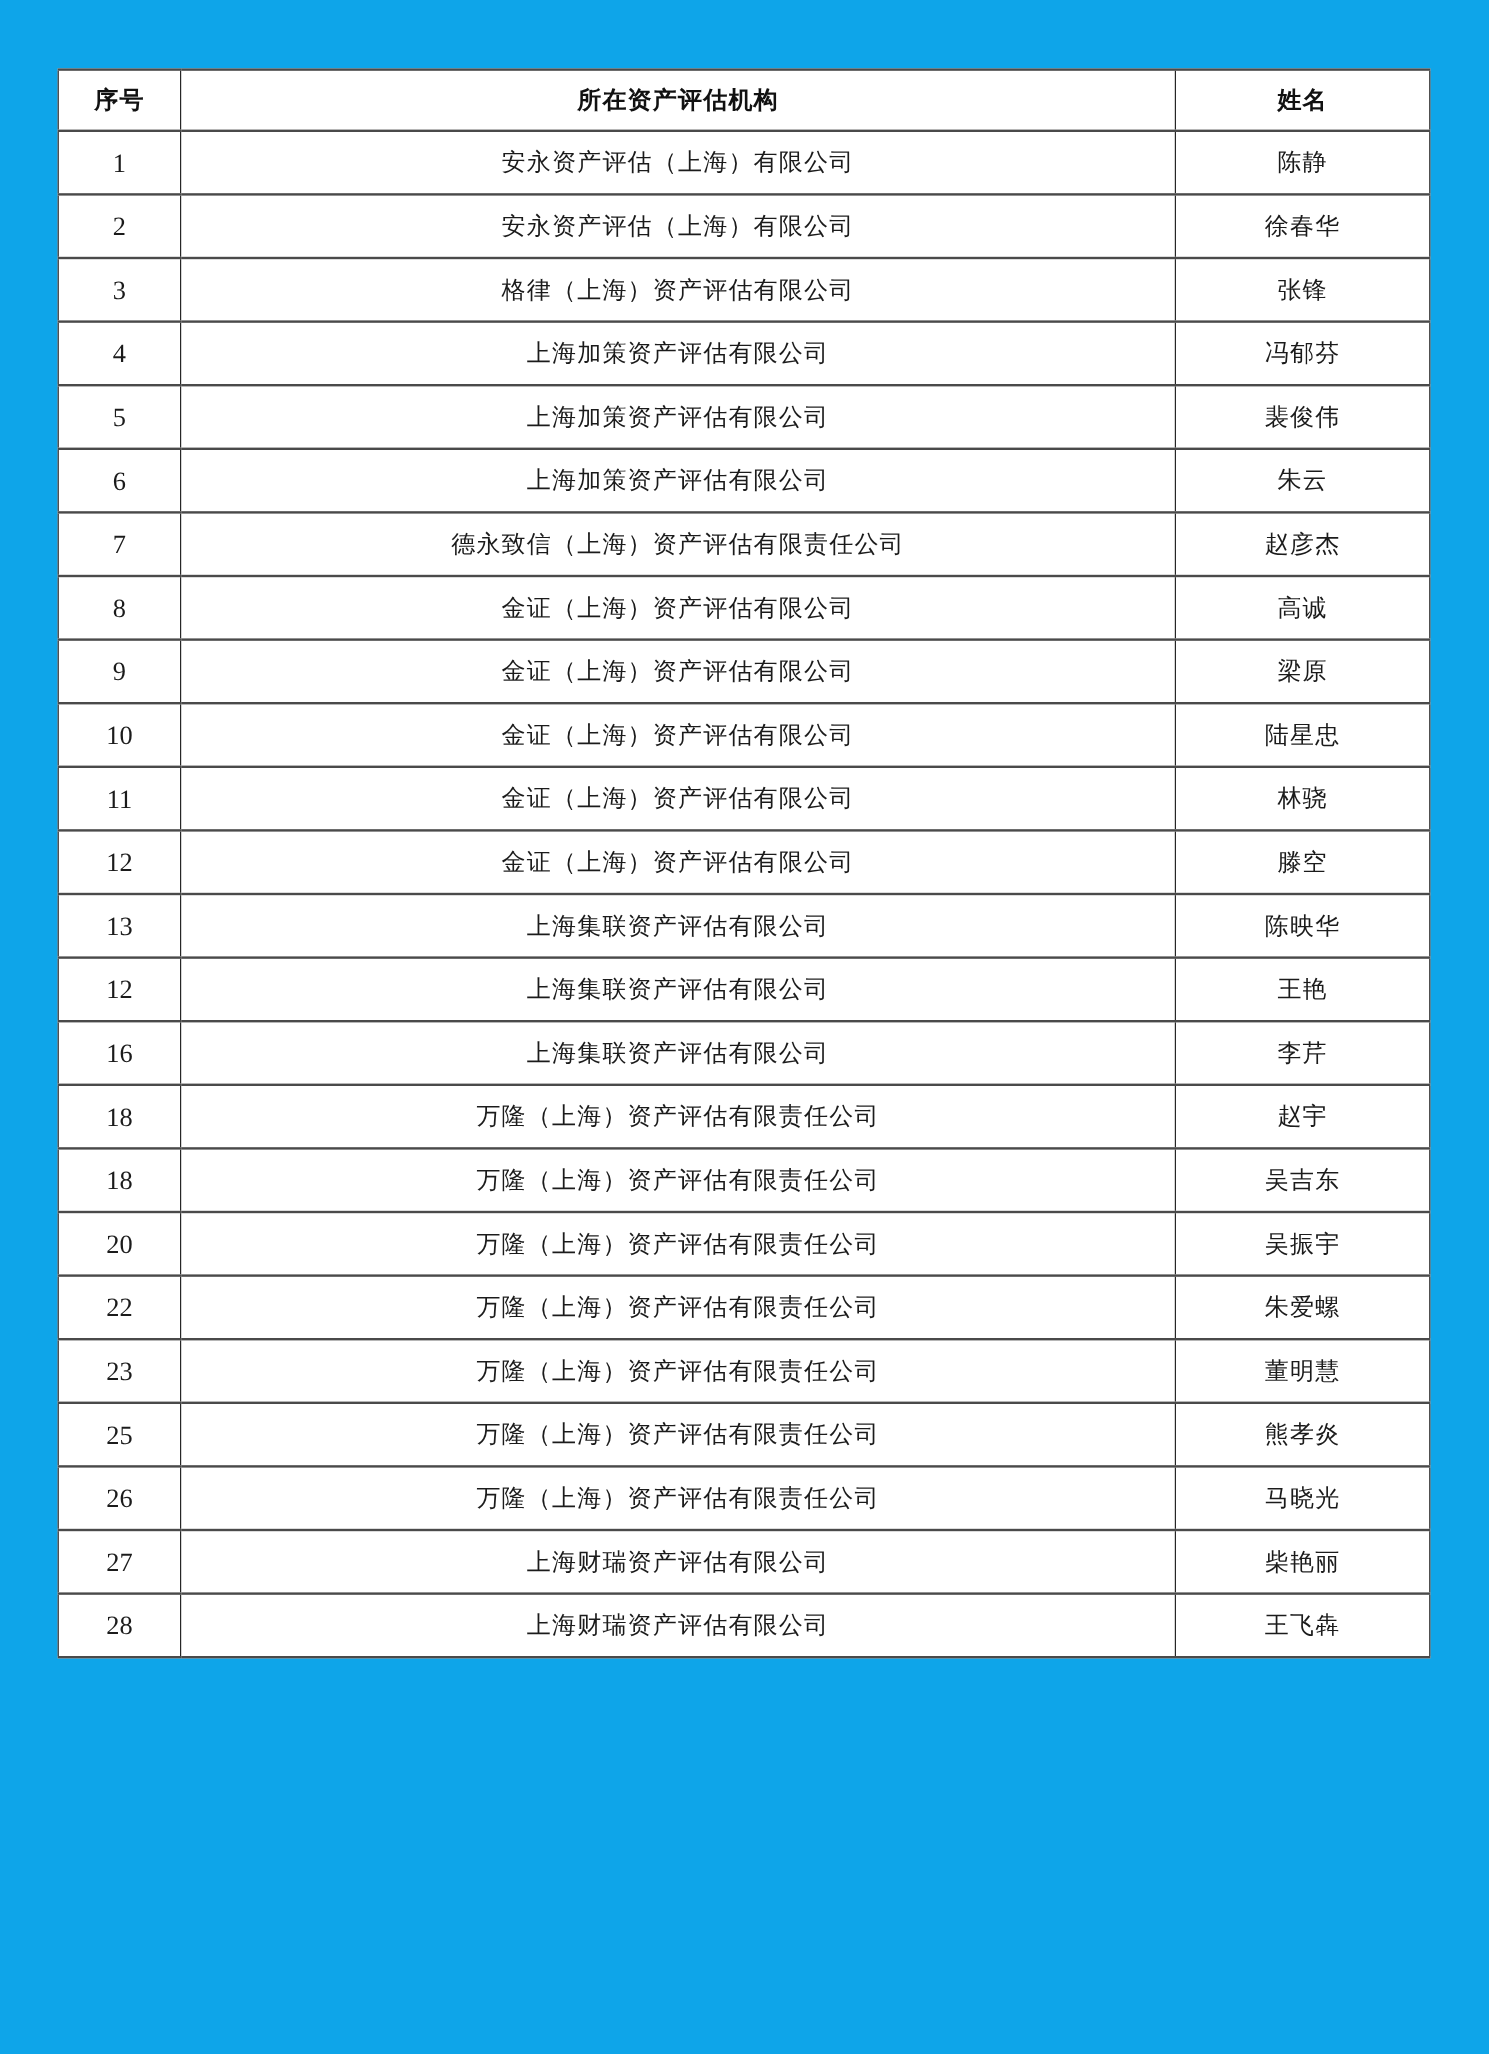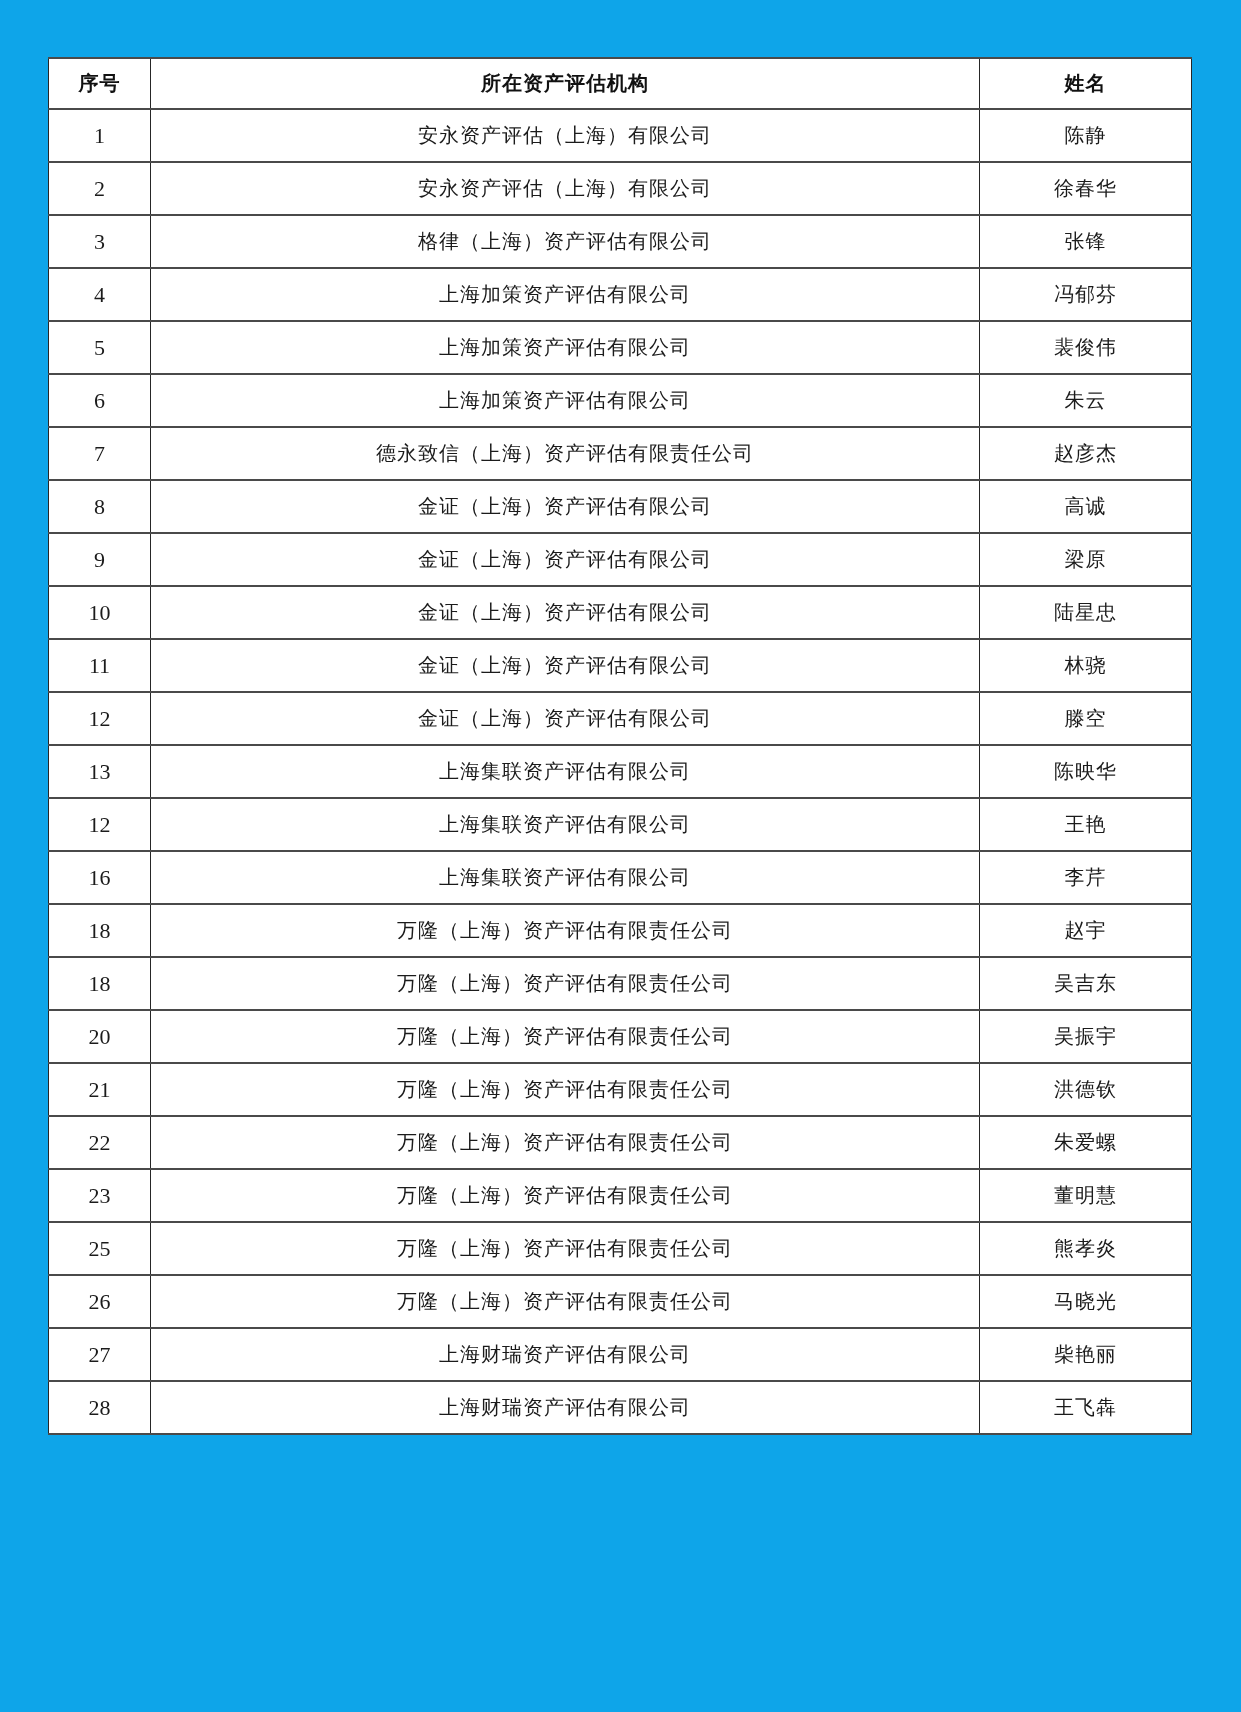--- a/index.html
+++ b/index.html
@@ -163,25 +163,20 @@
       <td class="no-cell">18</td>
       <td class="org-cell">万隆（上海）资产评估有限责任公司</td>
       <td class="name-cell">吴吉东</td>
     </tr>
         <tr>
       <td class="no-cell">20</td>
       <td class="org-cell">万隆（上海）资产评估有限责任公司</td>
       <td class="name-cell">吴振宇</td>
     </tr>
         <tr>
-      <td class="no-cell">21</td>
-      <td class="org-cell">万隆（上海）资产评估有限责任公司</td>
-      <td class="name-cell">洪德钦</td>
-    </tr>
-        <tr>
       <td class="no-cell">22</td>
       <td class="org-cell">万隆（上海）资产评估有限责任公司</td>
       <td class="name-cell">朱爱螺</td>
     </tr>
         <tr>
       <td class="no-cell">23</td>
       <td class="org-cell">万隆（上海）资产评估有限责任公司</td>
       <td class="name-cell">董明慧</td>
     </tr>
         <tr>

